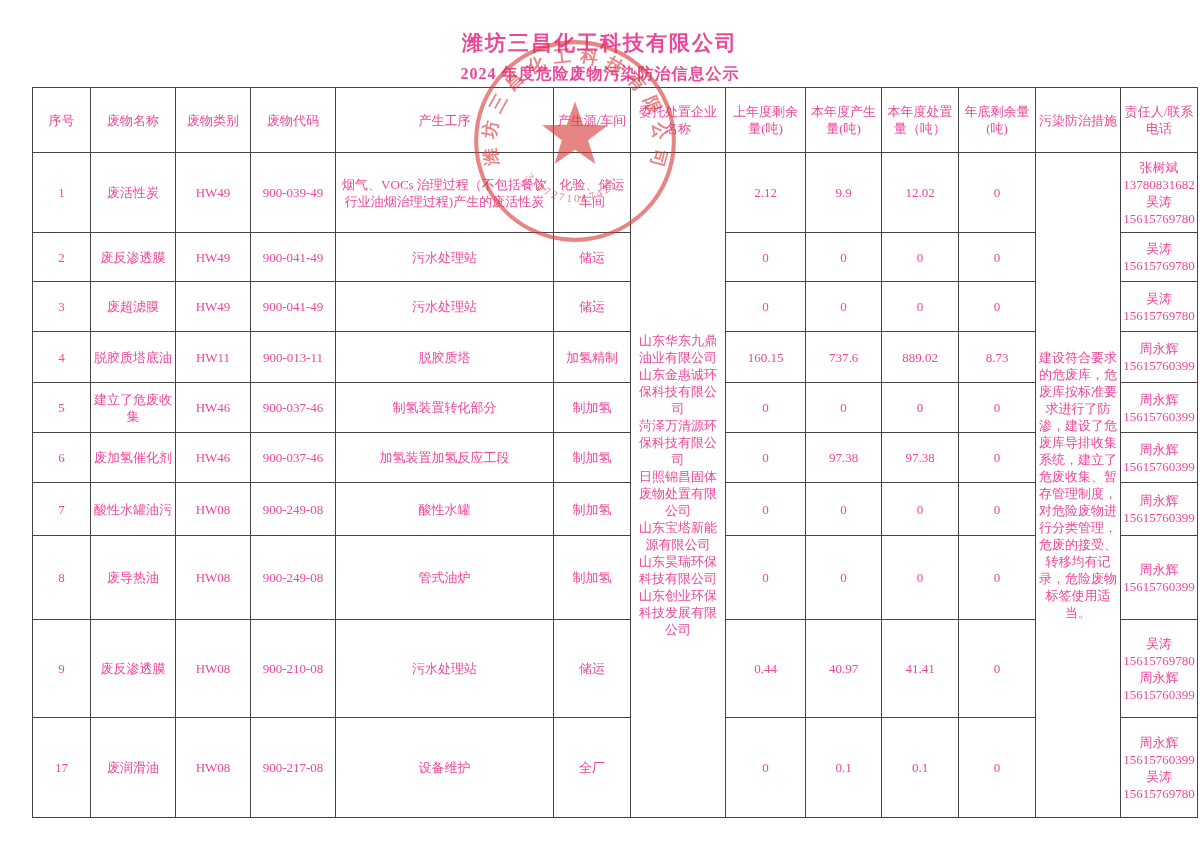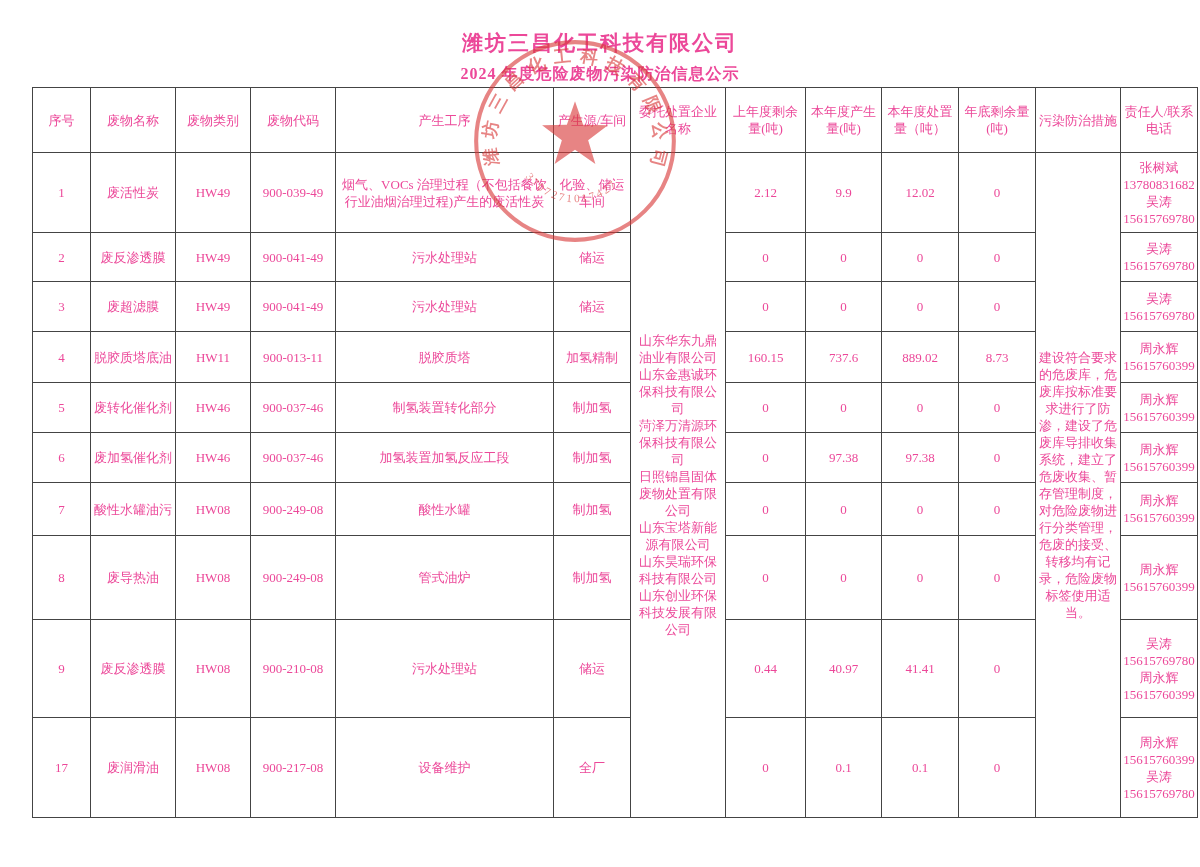--- a/index.html
+++ b/index.html
@@ -183,21 +183,21 @@
         <td class="num-cell">160.15</td>
         <td class="num-cell">737.6</td>
         <td class="num-cell">889.02</td>
         <td class="num-cell">8.73</td>
         <td class="contact-cell pre">周永辉
 15615760399</td>
       </tr>
 
       <tr class="r5">
         <td>5</td>
-        <td>废转化催化剂</td>
+        <td>建立了危废收集</td>
         <td>HW46</td>
         <td>900-037-46</td>
         <td>制氢装置转化部分</td>
         <td>制加氢</td>
         <td class="num-cell">0</td>
         <td class="num-cell">0</td>
         <td class="num-cell">0</td>
         <td class="num-cell">0</td>
         <td class="contact-cell pre">周永辉
 15615760399</td>

